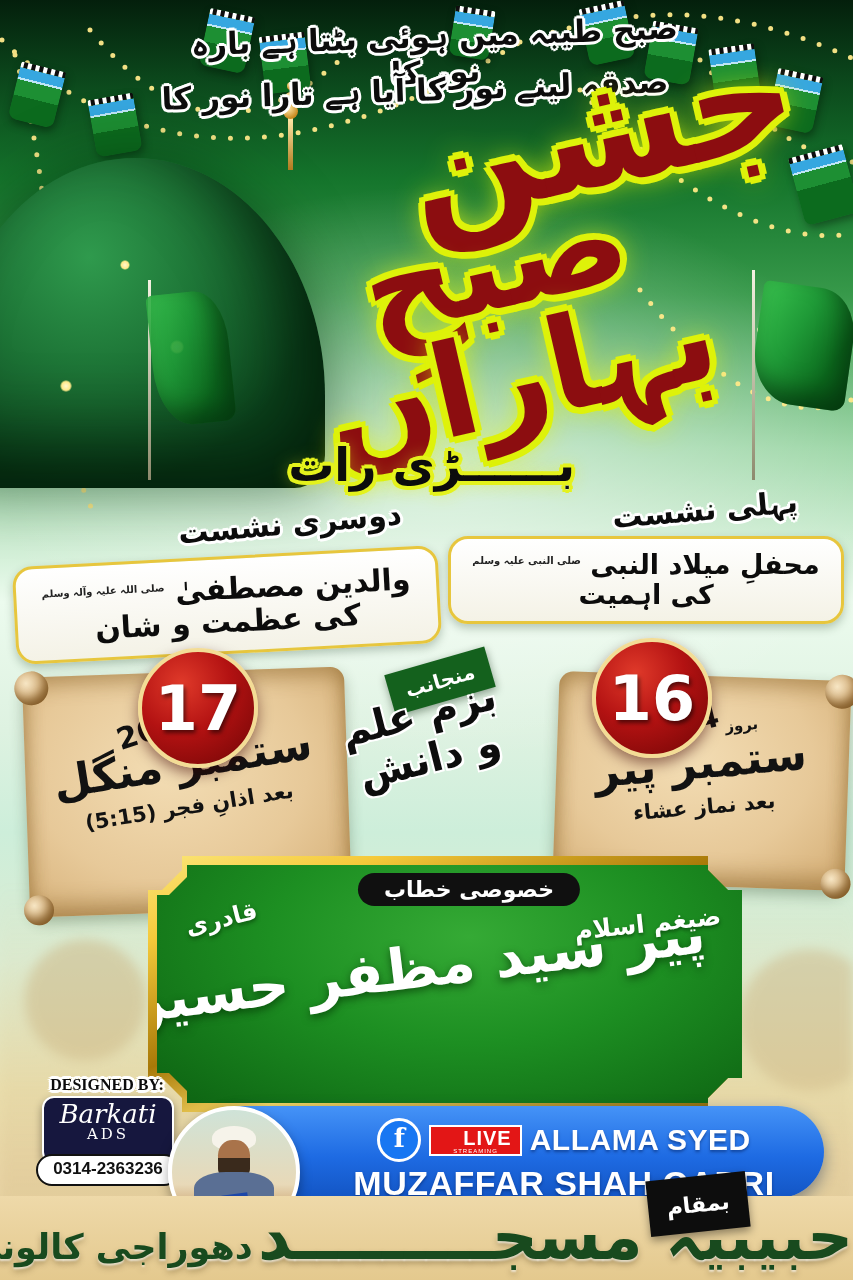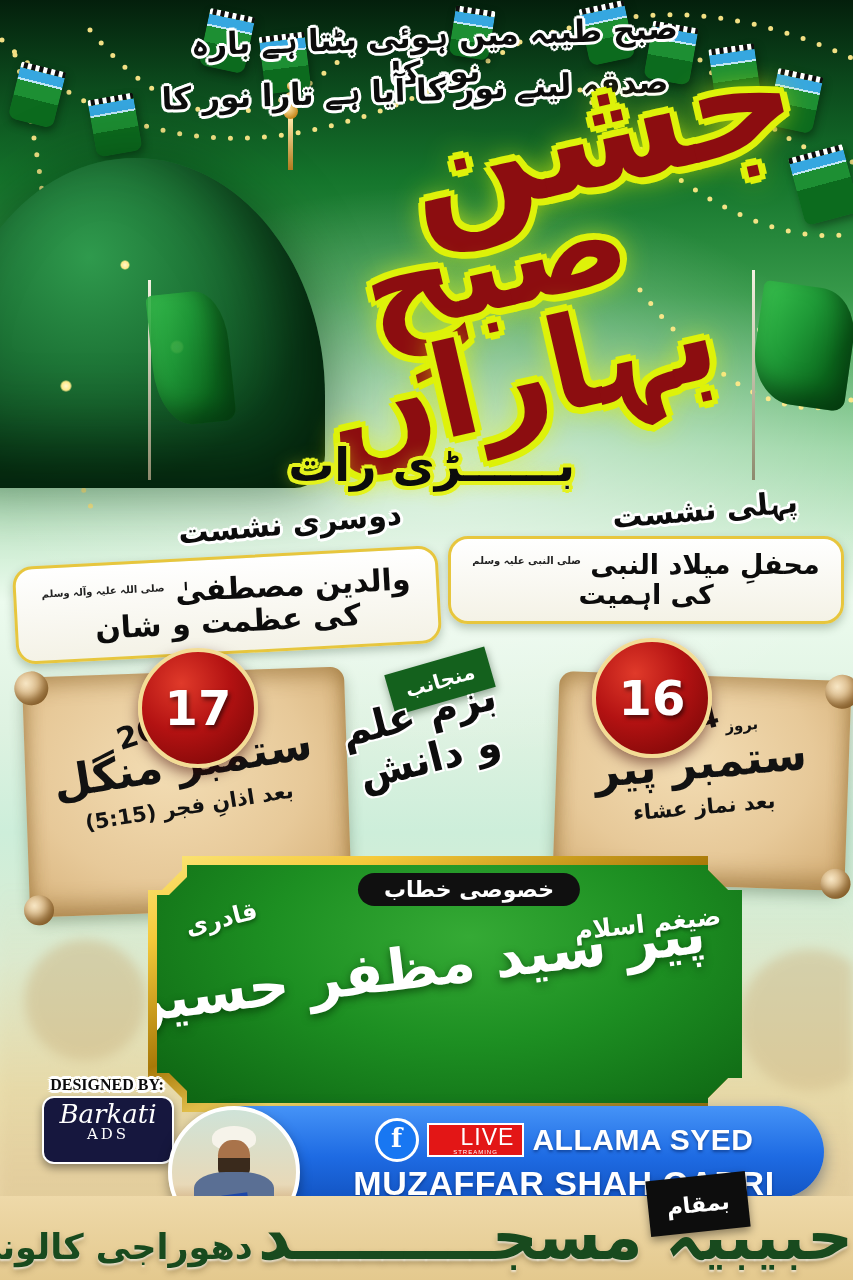--- a/index.html
+++ b/index.html
@@ -74,21 +74,21 @@
   
   .scroll{background:radial-gradient(ellipse at 45% 40%, #f3ddb4 0%, #e7c999 55%, #d3ac73 100%);
     border-radius:14px;box-shadow:inset 0 10px 18px rgba(120,80,20,.35), inset 0 -12px 20px rgba(120,80,20,.4), 0 6px 14px rgba(40,60,30,.3);}
   .curl{position:absolute;background:radial-gradient(circle at 35% 35%, #f7e6c4, #c89d62 70%, #a87c41);border-radius:50%;box-shadow:inset -4px -6px 10px rgba(90,55,10,.6);}
   #scroll16{left:556px;top:676px;width:292px;height:210px;transform:rotate(2deg);}
   #scroll17{left:26px;top:672px;width:322px;height:240px;transform:rotate(-2deg);}
   .day-circle{position:absolute;width:112px;height:112px;border-radius:50%;
     background:radial-gradient(circle at 35% 28%, #e03a2a 0%, #b31212 45%, #6f0505 100%);
     border:4px solid #f3dc96;box-shadow:0 6px 14px rgba(60,0,0,.5);
     display:flex;align-items:center;justify-content:center;}
-  .day-num{color:#fff;font-size:48px;font-weight:bold;text-shadow:2px 3px 4px rgba(0,0,0,.55);}
+  .day-num{color:#fff;font-size:62px;font-weight:bold;text-shadow:2px 3px 4px rgba(0,0,0,.55);}
   #dc16{left:592px;top:638px;}
   #dc17{left:138px;top:648px;}
   .scroll-inner{position:absolute;inset:0;transform:rotate(-7deg);text-align:center;}
   .yr{font-size:30px;font-weight:bold;color:#111;transform:rotate(-9deg);display:inline-block;}
   .broz{font-size:15px;font-weight:bold;color:#111;}
   .monthday{font-size:44px;font-weight:bold;color:#121212;line-height:1;}
   .stime{font-size:21px;font-weight:bold;color:#121212;}
 
   
   #org-tag{left:388px;top:660px;width:104px;height:42px;background:#14611d;transform:rotate(-16deg);
@@ -136,21 +136,21 @@
   .ph-turban{position:absolute;left:40px;top:16px;width:44px;height:24px;border-radius:50% 50% 40% 40%;background:#f6f3ea;}
   .ph-beard{position:absolute;left:46px;top:48px;width:32px;height:22px;border-radius:0 0 50% 50%;background:#3a2a1c;}
   .ph-body{position:absolute;left:22px;top:62px;width:80px;height:40px;border-radius:40% 40% 0 0;background:#5a6f94;}
   .ph-desk{position:absolute;left:8px;top:92px;width:108px;height:32px;background:#b3742e;}
   .ph-book{position:absolute;left:50px;top:84px;width:26px;height:10px;background:#1d47a8;transform:rotate(-8deg);}
   #live-lines{left:316px;top:1118px;width:496px;color:#fff;font-family:"Liberation Sans",sans-serif;text-align:center;}
   #live-line1{display:flex;align-items:center;justify-content:center;gap:8px;}
   #fb-circle{width:38px;height:38px;border-radius:50%;background:#1877f2;border:3px solid #fff;
     color:#fff;font-family:"DejaVu Serif",serif;font-weight:bold;font-size:26px;line-height:34px;text-align:center;}
   #live-badge{background:#e31616;border:2px solid #fff;padding:1px 8px 0;text-align:center;line-height:1;}
-  #live-word{font-size:23px;font-weight:normal;letter-spacing:1px;margin-left:24px;}
+  #live-word{font-size:20px;font-weight:bold;letter-spacing:1px;margin-left:24px;}
   #streaming-word{font-size:6px;letter-spacing:1px;}
   .live-big{font-size:30px;font-weight:bold;letter-spacing:.5px;text-shadow:0 2px 3px rgba(0,30,90,.5);}
   #live-line2{font-size:34px;font-weight:bold;letter-spacing:.5px;text-shadow:0 2px 3px rgba(0,30,90,.5);margin-top:2px;}
 
   
   #venue-strip{left:0;top:1196px;width:853px;height:84px;background:linear-gradient(180deg,#eed9a9,#e4c98e);}
   #venue-tag{left:648px;top:1176px;width:100px;height:56px;background:#0d0d0d;transform:rotate(-6deg);
     display:flex;align-items:center;justify-content:center;color:#fff;font-size:22px;font-weight:bold;
     box-shadow:0 4px 8px rgba(0,0,0,.4);}
   #venue-line{left:0;top:1200px;width:853px;text-align:center;color:#184a1e;white-space:nowrap;
@@ -285,20 +285,21 @@
       <div id="qadri" class="urdu">قادری</div>
       <div id="speaker-name" class="urdu">پیر سید مظفر حسین شاہ</div>
     </div>
   </div>
 
   <div class="abs outline-w" id="designed-by">DESIGNED BY:</div>
   <div class="abs" id="barkati-box">
     <div id="barkati-name">Barkati</div>
     <div id="barkati-sub">ADS</div>
   </div>
+  <div class="abs" id="phone-pill">0314-2363236</div>
 
   <div class="abs" id="live-bar"></div>
   <div class="abs" id="photo">
     <div class="ph-turban"></div>
     <div class="ph-head"></div>
     <div class="ph-beard"></div>
     <div class="ph-body"></div>
     <div class="ph-desk"></div>
     <div class="ph-book"></div>
   </div>

